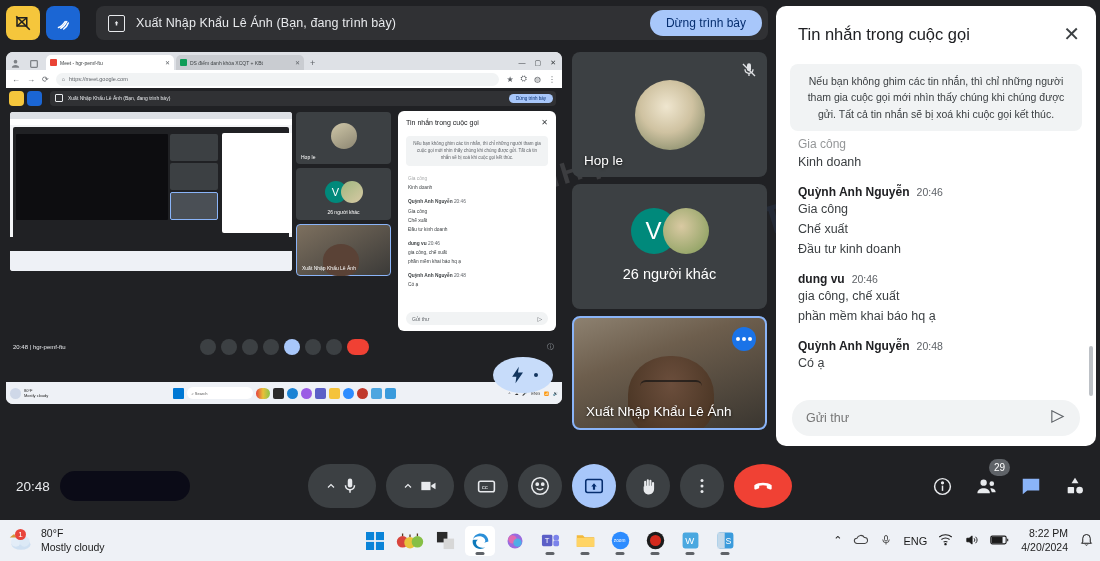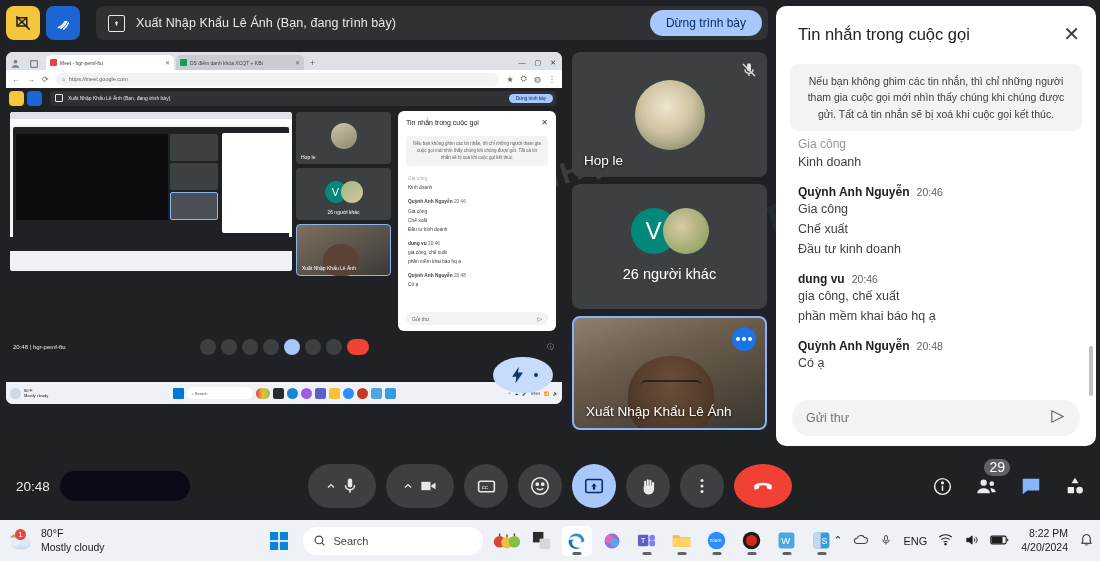--- a/index.html
+++ b/index.html
@@ -90,21 +90,21 @@
   .ctrlbar { position: absolute; left: 0; bottom: 41px; width: 1100px; height: 68px; background: #202124; display: flex; align-items: center; }
   .ctrl-time { color: #e8eaed; font-size: 13.5px; margin-left: 16px; font-weight: 500; }
   .redaction { width: 130px; height: 30px; background: #0b0b17; border-radius: 16px; margin-left: 10px; }
   .ctrl-center { position: absolute; left: 0; right: 0; display: flex; justify-content: center; align-items: center; gap: 10px; }
   .cbtn { width: 44px; height: 44px; border-radius: 50%; background: #3c4043; display: flex; align-items: center; justify-content: center; color: #e8eaed; cursor: pointer; }
   .cbtn.split { width: 68px; border-radius: 22px; gap: 4px; }
   .cbtn.active-blue { background: #a8c7fa; color: #062e6f; }
   .cbtn.hangup { width: 58px; background: #f04134; color: #fff; }
   .ctrl-right { position: absolute; right: 14px; display: flex; align-items: center; gap: 22px; }
   .ribtn { position: relative; color: #e8eaed; cursor: pointer; display: flex; align-items: center; justify-content: center; }
-  .badge { position: absolute; top: -16px; right: -12px; min-width: 20px; height: 17px; border-radius: 9px; background: #5f6368; color: #fff; font-size: 14px; display: flex; align-items: center; justify-content: center; padding: 0 5px; margin-left: 12px; }
+  .badge { position: absolute; top: -16px; right: -12px; min-width: 20px; height: 17px; border-radius: 9px; background: #5f6368; color: #fff; font-size: 10px; display: flex; align-items: center; justify-content: center; padding: 0 5px; margin-left: 12px; }
 
   
   .taskbar { position: absolute; left: 0; bottom: 0; width: 1100px; height: 41px; background: #eef1f6; display: flex; align-items: center; }
   .weather { display: flex; align-items: center; gap: 7px; margin-left: 8px; }
   .weather-tx { font-size: 10.5px; color: #1b1b1b; line-height: 1.25; }
   .tb-center { position: absolute; left: 0; right: 0; display: flex; justify-content: center; align-items: center; gap: 5px; }
   .tb-ico { width: 30px; height: 30px; border-radius: 5px; display: flex; align-items: center; justify-content: center; position: relative; cursor: pointer; }
   .tb-ico.sel { background: #fff; }
   .tb-run::after { content:""; position:absolute; bottom:1px; left:50%; transform:translateX(-50%); width:9px; height:2.5px; background:#5f6368; border-radius:2px; }
   .tb-search { width: 180px; height: 28px; background: #fff; border-radius: 15px; display: flex; align-items: center; padding: 0 10px; gap: 8px; font-size: 11px; color: #444; margin: 0 4px; cursor: text; }
@@ -517,27 +517,20 @@
 
     <div class="tb-center">
       <span class="tb-ico">
         <svg width="18" height="18" viewBox="0 0 20 20">
             <rect x="0" y="0" width="9" height="9" fill="#0a84d8"></rect>
             <rect x="11" y="0" width="9" height="9" fill="#0a84d8"></rect>
             <rect x="0" y="11" width="9" height="9" fill="#0a84d8"></rect>
             <rect x="11" y="11" width="9" height="9" fill="#0a84d8"></rect>
           </svg>
       </span>
-      <span class="tb-search">
-        <svg width="13" height="13" viewBox="0 0 24 24" fill="none" stroke="#444" stroke-width="2.2">
-            <circle cx="11" cy="11" r="7"></circle>
-            <path d="M16.5 16.5L21 21"></path>
-          </svg>
-        <span>Search</span>
-      </span>
       <span class="tb-ico">
         <svg width="28" height="18" viewBox="0 0 34 20">
             <circle cx="8" cy="11" r="7" fill="#d8453d"></circle>
             <circle cx="17" cy="12" r="7" fill="#e8c33b"></circle>
             <circle cx="26" cy="11" r="7" fill="#86bf45"></circle>
             <path d="M8 4v-3M17 5v-3M26 4v-3" stroke="#5a3b1d" stroke-width="1.6"></path>
           </svg>
       </span>
       <span class="tb-ico">
         <svg width="19" height="19" viewBox="0 0 20 20">

